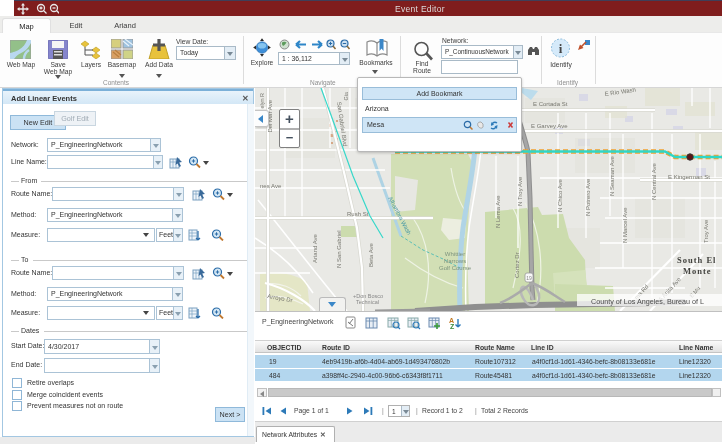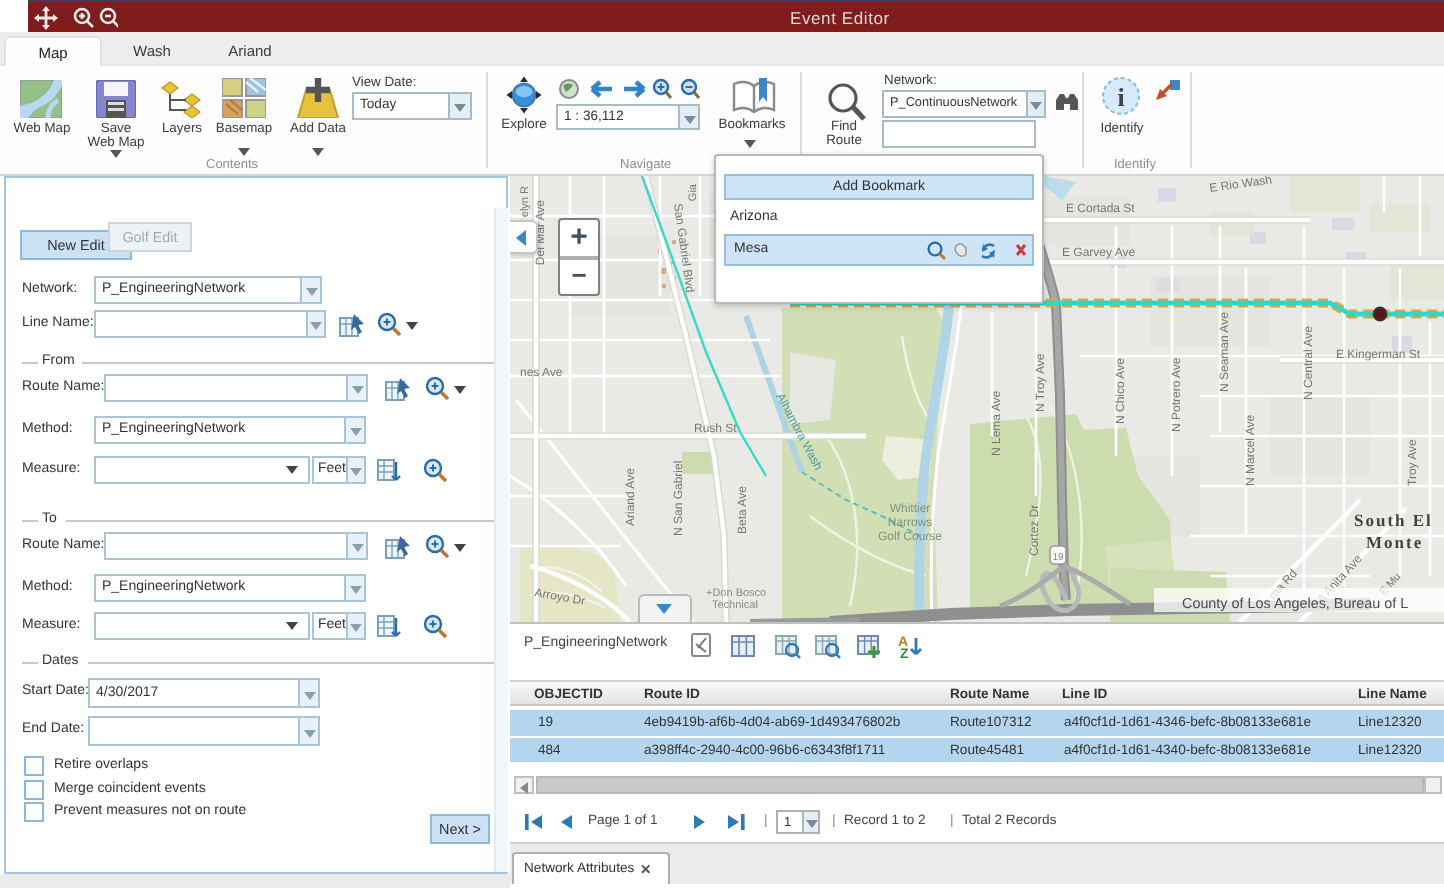--- a/index.html
+++ b/index.html
@@ -57,21 +57,21 @@
    <circle cx="37" cy="5" r="3.5"></circle>
         <path d="M39.5 7.5 L42.5 10.5"></path>
         <path d="M35.5 5 H38.5"></path>
   </g>
  </svg>
  <div class="abs title">Event Editor</div>
 </div>
 
 <div id="tabrow" class="abs">
  <div class="tab active" style="left:2px;width:47px;">Map</div>
- <div class="tab" style="left:56px;width:40px;">Wash</div>
+ <div class="tab" style="left:56px;width:40px;">Edit</div>
  <div class="tab" style="left:102px;width:46px;">Ariand</div>
 </div>
 
 <div id="ribbon" class="abs">
 
  <svg class="abs" style="left:10px;top:7px" width="21" height="19" viewBox="0 0 21 19">
   <rect x="0" y="0" width="21" height="19" fill="#93c089" stroke="#9a9a9a" stroke-width="1"></rect>
   <path d="M17 0 C15 5 13 7 10 9 C6 12 3 12 0 13 L0 19 L4 19 C7 15 9 14 13 12 C17 10 19 6 21 3 L21 0 Z" fill="#b9d8ef"></path>
   <path d="M14 19 C14 15 16 12 19 10" stroke="#b9d8ef" stroke-width="2.5" fill="none"></path>
  </svg>
@@ -471,20 +471,24 @@
  <div class="td" style="left:226px;top:95px;color:#444;">Total 2 Records</div>
 
  <div class="abs" style="left:0;top:109px;width:467px;height:21px;background:#ebebeb;border-top:1px solid #d0d0d0;box-sizing:border-box;"></div>
  <div class="abs" style="left:1px;top:114px;width:79px;height:16px;background:#fff;border:1px solid #b0b0b0;border-bottom:none;border-radius:2px 2px 0 0;box-sizing:border-box;">
   <div class="td" style="left:5px;top:4px;">Network Attributes</div>
   <div class="td" style="left:63px;top:4px;color:#555;font-weight:bold;">✕</div>
  </div>
 </div>
 
 <div id="panel" class="abs">
+ <div id="panelhead" class="abs">
+  <div class="abs" style="left:8px;top:3px;font-size:7.5px;font-weight:bold;color:#333;">Add Linear Events</div>
+  <div class="abs" style="left:239px;top:3px;font-size:8px;color:#555;font-weight:bold;">✕</div>
+ </div>
  <div class="btnblue" style="left:7px;top:26px;width:56px;height:15px;line-height:14px;">New Edit</div>
  <div class="btnblue" style="left:51px;top:22px;width:42px;height:15px;line-height:14px;background:#eef2f6;border-color:#c9d6e0;color:#a0abb5;">Golf Edit</div>
 
  <div class="flabel" style="left:8px;top:52px;">Network:</div>
  <div class="finput" style="left:44px;top:49px;width:104px;height:14px;">
       <span class="flabel" style="left:3px;top:2px;">P_EngineeringNetwork</span>
     </div>
  <div class="fbtn" style="left:147px;top:49px;width:11px;height:14px;"></div>
 
  <div class="flabel" style="left:8px;top:69px;">Line Name:</div>

